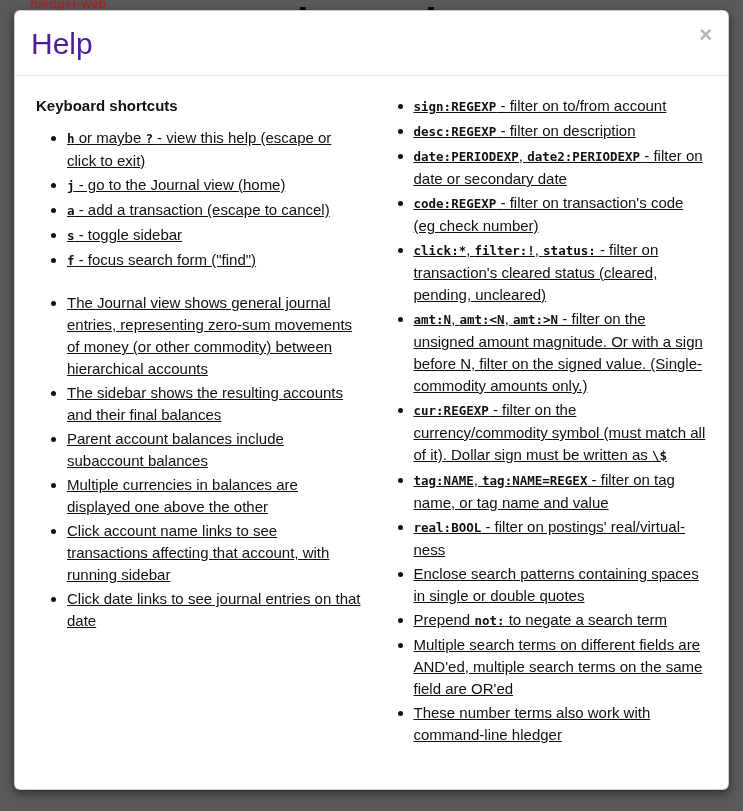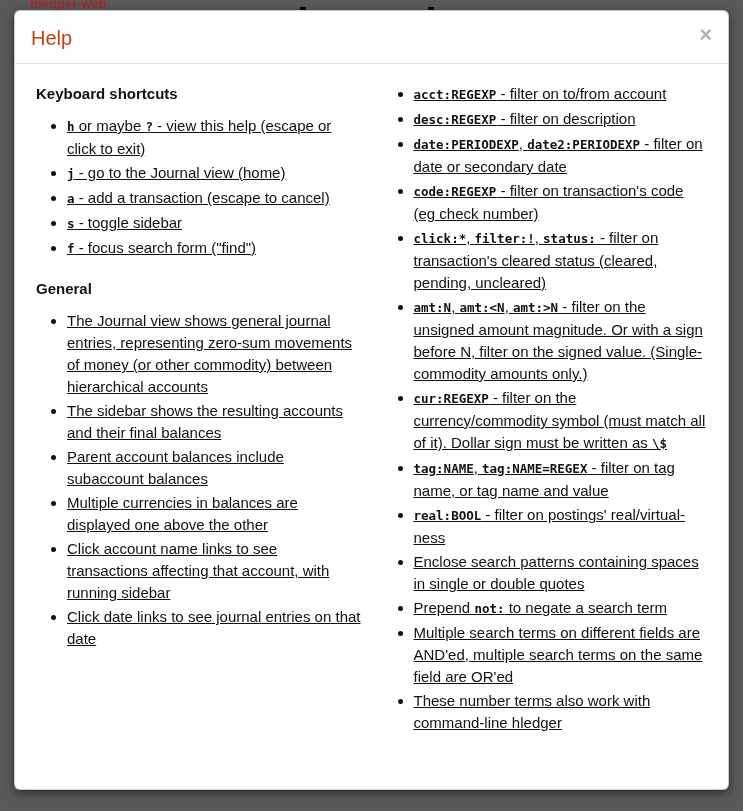--- a/index.html
+++ b/index.html
@@ -42,24 +42,24 @@
     border-radius: 6px;
     box-shadow: 0 3px 9px rgba(0,0,0,0.5);
     overflow: hidden;
   }
   .modal-header {
     position: relative;
     padding: 15px 16px 13px;
     border-bottom: 1px solid #e5e5e5;
   }
   .modal-title {
-    font-size: 20px;
+    font-size: 30px;
     font-weight: 500;
     line-height: 1.2;
-    color: #c2410c;
+    color: #4c1d95;
   }
   .close-btn {
     position: absolute; top: 13px; right: 16px;
     background: none; border: none;
     font-size: 22px; font-weight: bold; line-height: 1;
     color: #b4b4b4;
     cursor: pointer;
     font-family: "Liberation Sans", sans-serif;
   }
   .modal-body {
@@ -112,33 +112,32 @@
   <div class="modal-body">
     <div class="col">
       <h3 class="section-heading">Keyboard shortcuts</h3>
       <ul class="help-list">
           <li><code>h</code> or maybe <code>?</code> - view this help (escape or click to exit)</li>
           <li><code>j</code> - go to the Journal view (home)</li>
           <li><code>a</code> - add a transaction (escape to cancel)</li>
           <li><code>s</code> - toggle sidebar</li>
           <li><code>f</code> - focus search form ("find")</li>
         </ul>
-      <h3 class="section-heading">General</h3>
       <ul class="help-list">
           <li>The Journal view shows general journal entries, representing zero-sum movements of money (or other commodity) between hierarchical accounts</li>
           <li>The sidebar shows the resulting accounts and their final balances</li>
           <li>Parent account balances include subaccount balances</li>
           <li>Multiple currencies in balances are displayed one above the other</li>
           <li>Click account name links to see transactions affecting that account, with running sidebar</li>
           <li>Click date links to see journal entries on that date</li>
         </ul>
     </div>
     <div class="col">
       <ul class="help-list">
-          <li><code>acct:REGEXP</code> - filter on to/from account</li>
+          <li><code>sign:REGEXP</code> - filter on to/from account</li>
           <li><code>desc:REGEXP</code> - filter on description</li>
           <li><code>date:PERIODEXP</code>, <code>date2:PERIODEXP</code> - filter on date or secondary date</li>
           <li><code>code:REGEXP</code> - filter on transaction's code (eg check number)</li>
           <li><code>click:*</code>, <code>filter:!</code>, <code>status:</code> - filter on transaction's cleared status (cleared, pending, uncleared)</li>
           <li><code>amt:N</code>, <code>amt:&lt;N</code>, <code>amt:&gt;N</code> - filter on the unsigned amount magnitude. Or with a sign before N, filter on the signed value. (Single-commodity amounts only.)</li>
           <li><code>cur:REGEXP</code> - filter on the currency/commodity symbol (must match all of it). Dollar sign must be written as <code>\$</code></li>
           <li><code>tag:NAME</code>, <code>tag:NAME=REGEX</code> - filter on tag name, or tag name and value</li>
           <li><code>real:BOOL</code> - filter on postings' real/virtual-ness</li>
           <li>Enclose search patterns containing spaces in single or double quotes</li>
           <li>Prepend <code>not:</code> to negate a search term</li>

